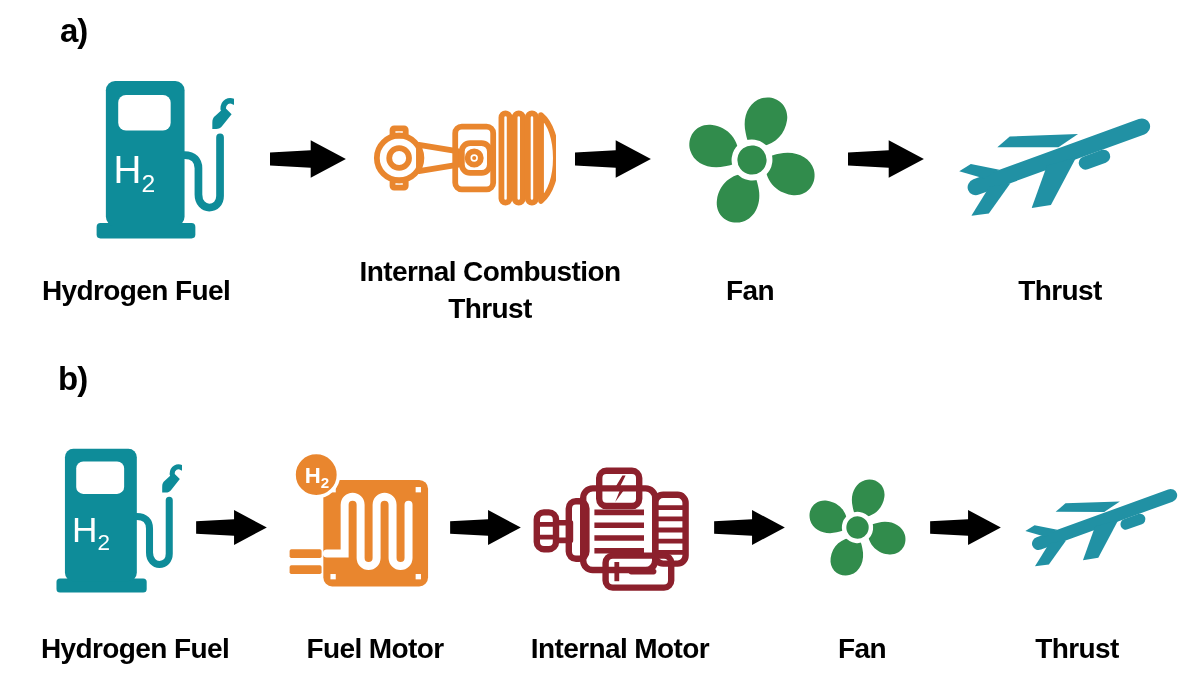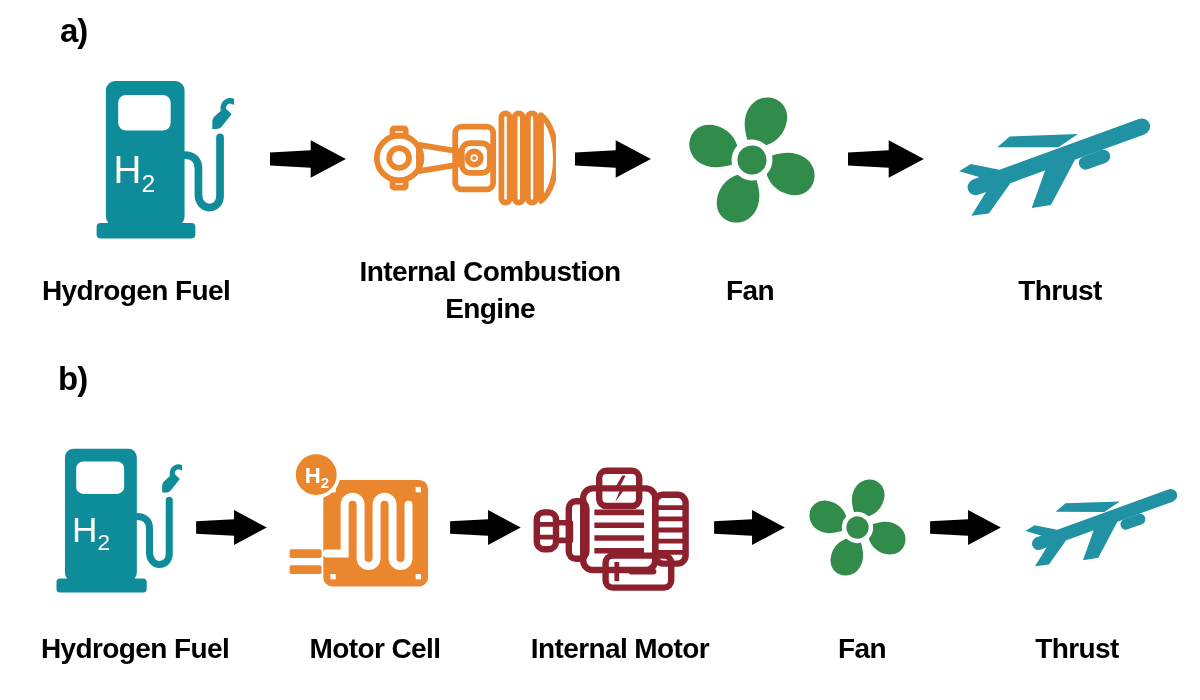--- a/index.html
+++ b/index.html
@@ -84,21 +84,21 @@
       <polygon points="118,52 58,30 74,24 142,46"></polygon>
       <rect x="14" y="53" width="202" height="17" rx="9"></rect>
       <polygon points="36,66 8,88 26,92 58,70"></polygon>
       <polygon points="34,56 12,40 26,37 52,53"></polygon>
       <polygon points="100,66 70,102 90,106 132,68"></polygon>
       <rect x="132" y="70" width="34" height="14" rx="7"></rect>
     </g>
   </svg>
 
   <div class="abs step-label" style="left:16px;top:272px;width:240px">Hydrogen Fuel</div>
-  <div class="abs step-label" style="left:335px;top:253px;width:310px">Internal Combustion Engine</div>
+  <div class="abs step-label" style="left:335px;top:253px;width:310px">Internal Combustion Thrust</div>
   <div class="abs step-label" style="left:650px;top:272px;width:200px">Fan</div>
   <div class="abs step-label" style="left:960px;top:272px;width:200px">Thrust</div>
 
   <div class="abs row-label" style="left:58px;top:360px">b)</div>
 
   <svg class="abs" style="left:55px;top:446px" width="127" height="148" viewBox="0 0 180 210">
     <rect x="2" y="188" width="128" height="20" rx="5" class="f-teal"></rect>
     <rect x="14" y="4" width="102" height="188" rx="12" class="f-teal"></rect>
     <rect x="30" y="22" width="68" height="46" rx="10" fill="#fff"></rect>
     <text x="24" y="136" fill="#fff" class="pump-h2"><tspan>H</tspan><tspan font-size="32" dy="12">2</tspan></text>
@@ -169,18 +169,18 @@
       <polygon points="118,52 58,30 74,24 142,46"></polygon>
       <rect x="14" y="53" width="202" height="17" rx="9"></rect>
       <polygon points="36,66 8,88 26,92 58,70"></polygon>
       <polygon points="34,56 12,40 26,37 52,53"></polygon>
       <polygon points="100,66 70,102 90,106 132,68"></polygon>
       <rect x="132" y="70" width="34" height="14" rx="7"></rect>
     </g>
   </svg>
 
   <div class="abs step-label" style="left:15px;top:630px;width:240px">Hydrogen Fuel</div>
-  <div class="abs step-label" style="left:275px;top:630px;width:200px">Motor Cell</div>
+  <div class="abs step-label" style="left:275px;top:630px;width:200px">Fuel Motor</div>
   <div class="abs step-label" style="left:510px;top:630px;width:220px">Internal Motor</div>
   <div class="abs step-label" style="left:762px;top:630px;width:200px">Fan</div>
   <div class="abs step-label" style="left:977px;top:630px;width:200px">Thrust</div>
 
 </div>
 
 </body></html>

